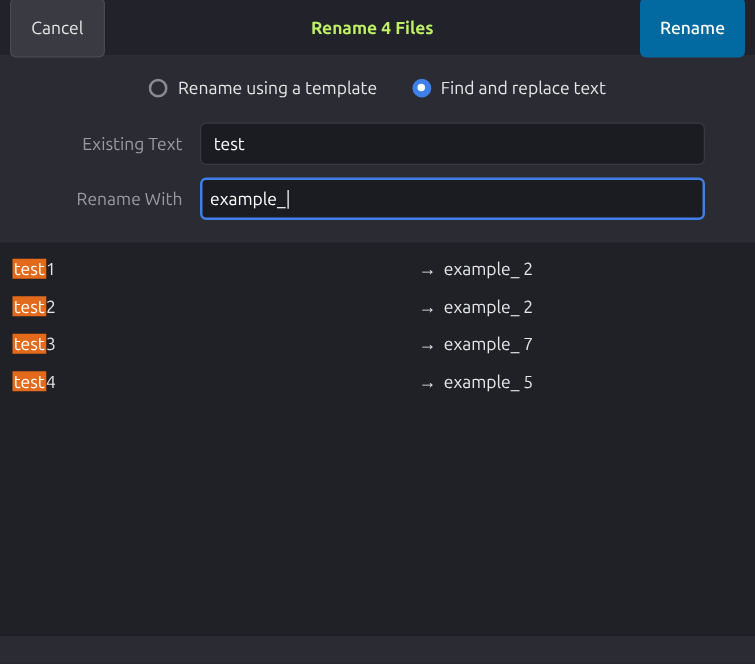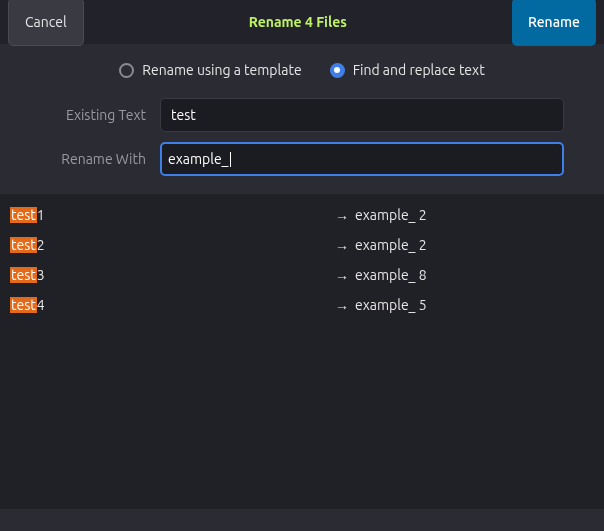--- a/index.html
+++ b/index.html
@@ -187,21 +187,21 @@
       </div>
     <div class="arrow">→</div>
     <div>example_ 2</div>
   </div>
   <div class="row">
     <div class="col-old">
         <span class="hl">test</span>
         <span> 3</span>
       </div>
     <div class="arrow">→</div>
-    <div>example_ 8</div>
+    <div>example_ 7</div>
   </div>
   <div class="row">
     <div class="col-old">
         <span class="hl">test</span>
         <span> 4</span>
       </div>
     <div class="arrow">→</div>
     <div>example_ 5</div>
   </div>
 </div>

